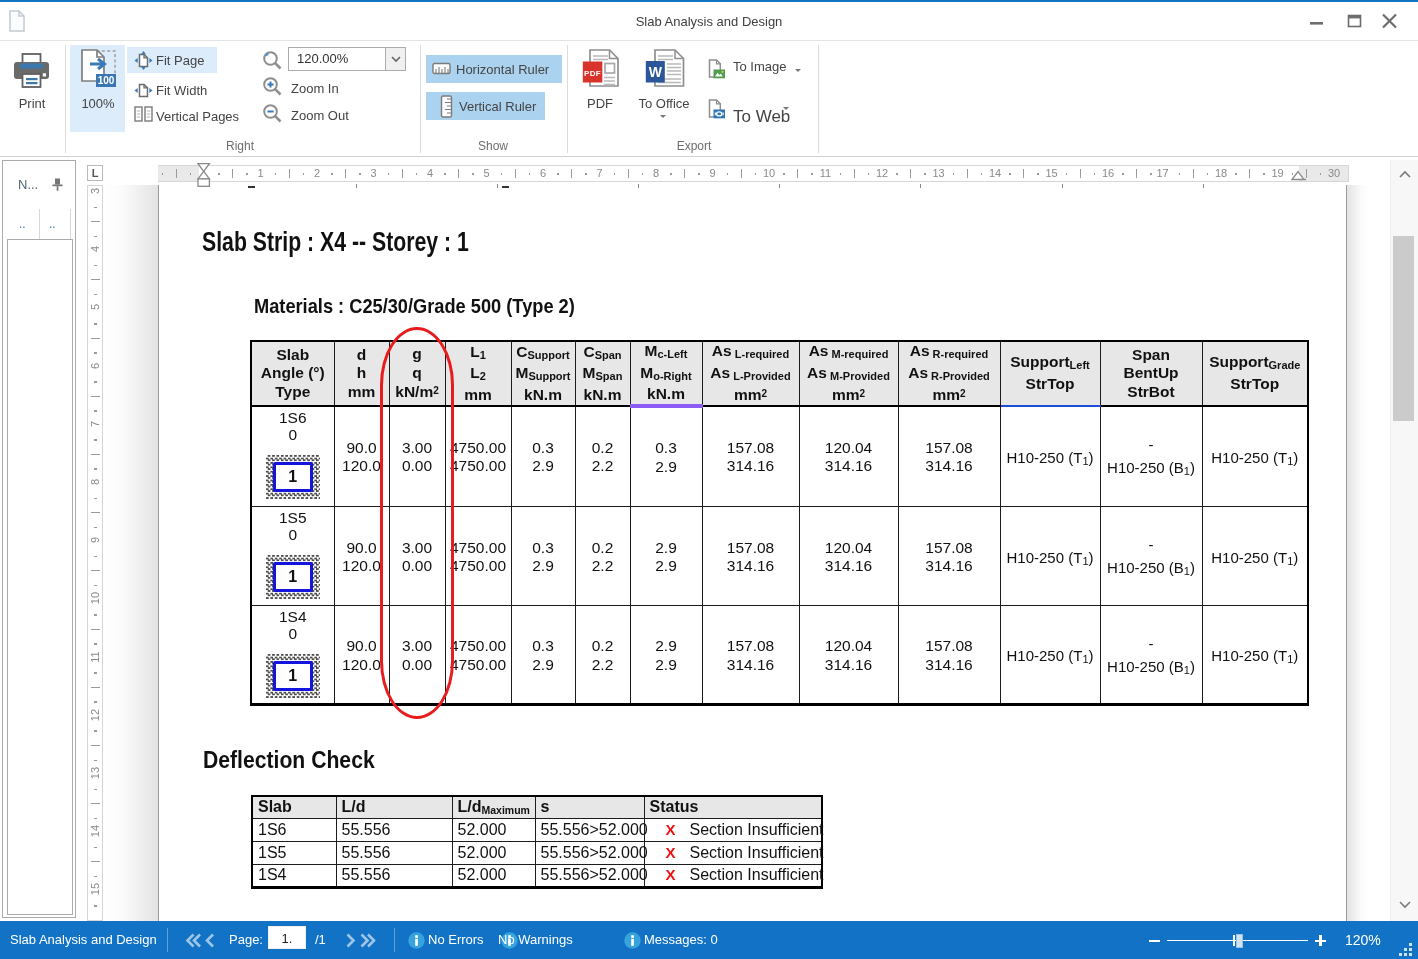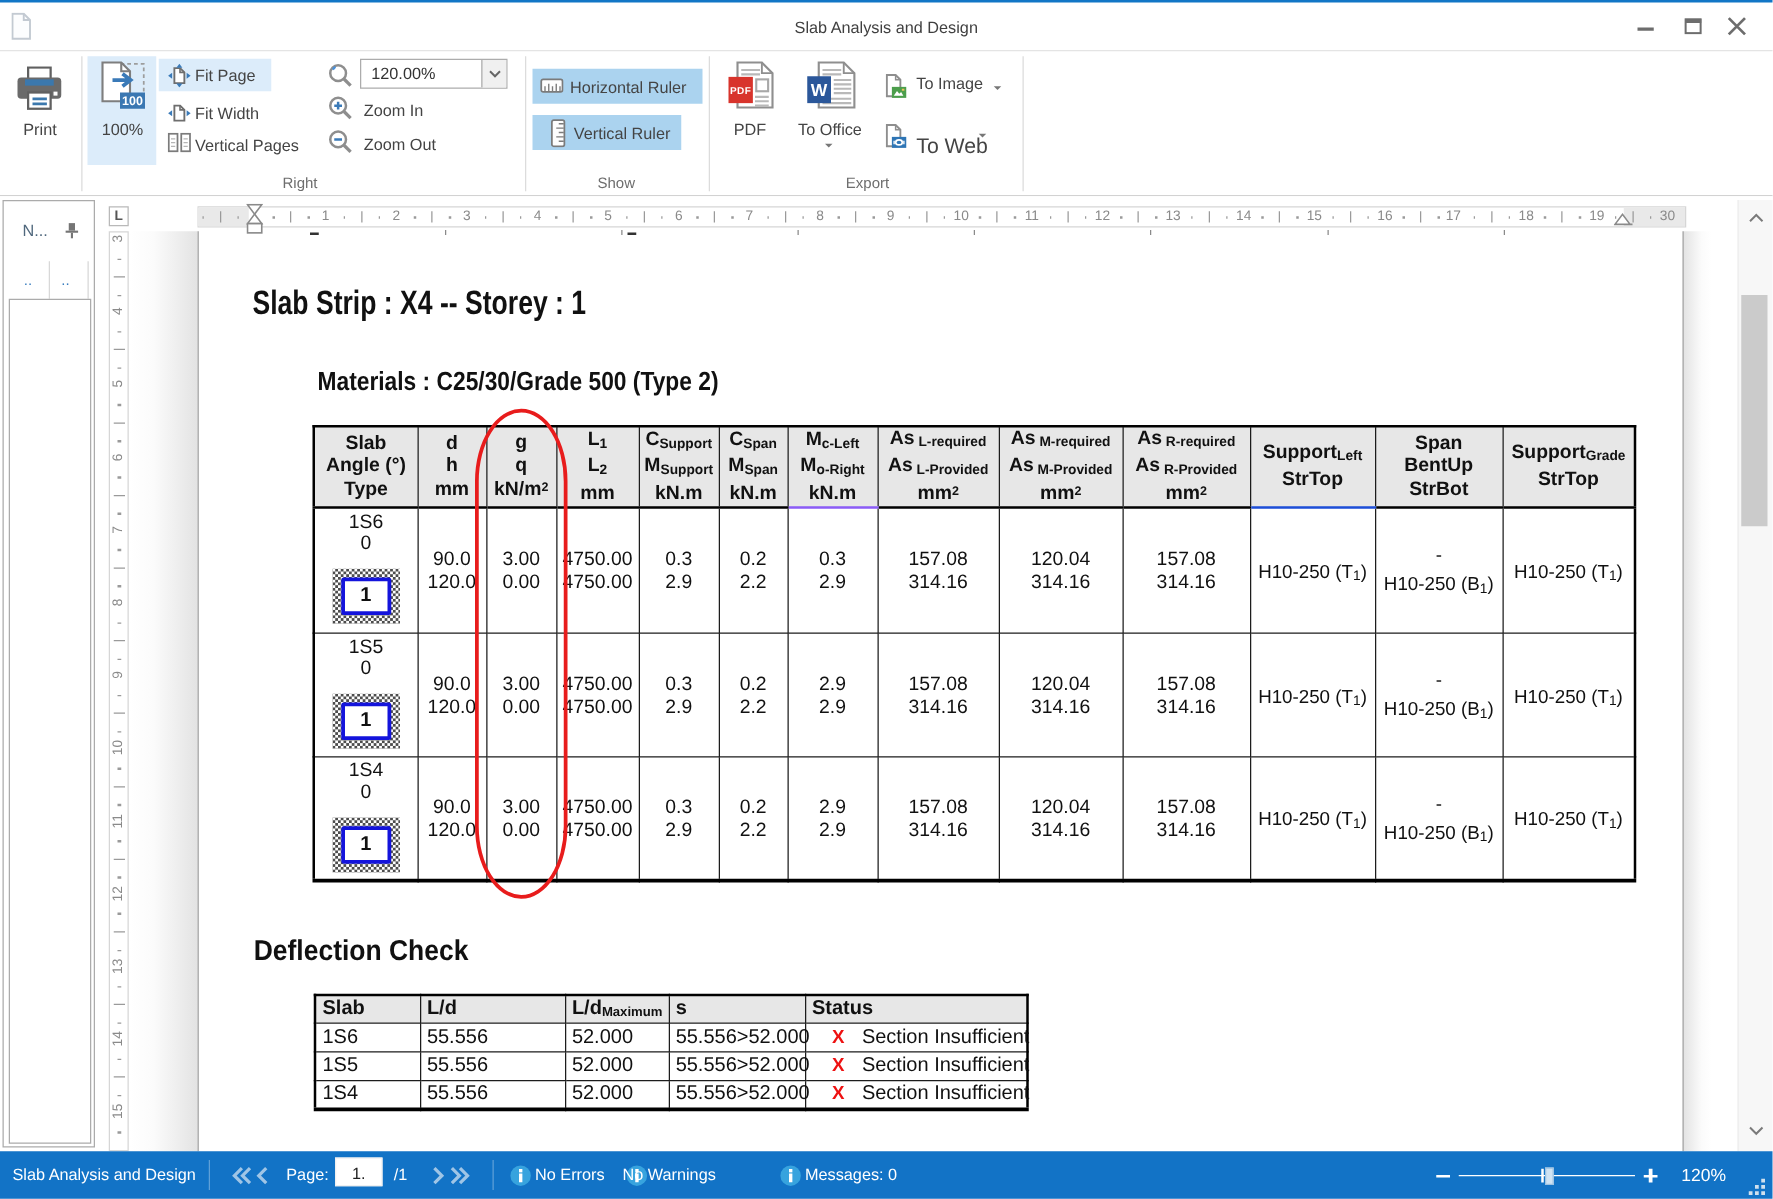--- a/index.html
+++ b/index.html
@@ -399,21 +399,21 @@
         <col style="width:106px">
       </colgroup>
 <tbody>
         <tr style="height:63px">
           <th style="border-bottom:2px solid #000">Slab<br>Angle (°)<br>Type</th>
           <th style="border-bottom:2px solid #000">d<br>h<br>mm</th>
           <th style="border-bottom:2px solid #000">g<br>q<br>kN/m<sup class="s2">2</sup></th>
           <th style="border-bottom:2px solid #000">L<span class="sm">1</span><br>L<span class="sm">2</span><br>mm</th>
           <th style="border-bottom:2px solid #000">C<span class="sm">Support</span><br>M<span class="sm">Support</span><br>kN.m</th>
           <th style="border-bottom:2px solid #000">C<span class="sm">Span</span><br>M<span class="sm">Span</span><br>kN.m</th>
-          <th style="border-bottom:2px solid #8b5cf6">M<span class="sm">c-Left</span><br>M<span class="sm">o-Right</span><br>kN.m</th>
+          <th style="border-bottom:4px solid #8b5cf6">M<span class="sm">c-Left</span><br>M<span class="sm">o-Right</span><br>kN.m</th>
           <th style="border-bottom:2px solid #000">As<span class="sm">&nbsp;L-required</span><br>As<span class="sm">&nbsp;L-Provided</span><br>mm<sup class="s2">2</sup></th>
           <th style="border-bottom:2px solid #000">As<span class="sm">&nbsp;M-required</span><br>As<span class="sm">&nbsp;M-Provided</span><br>mm<sup class="s2">2</sup></th>
           <th style="border-bottom:2px solid #000">As<span class="sm">&nbsp;R-required</span><br>As<span class="sm">&nbsp;R-Provided</span><br>mm<sup class="s2">2</sup></th>
           <th style="border-bottom:2px solid #1d4ed8">Support<span class="sm">Left</span><br>StrTop</th>
           <th style="border-bottom:2px solid #000">Span<br>BentUp<br>StrBot</th>
           <th style="border-bottom:2px solid #000">Support<span class="sm">Grade</span><br>StrTop</th>
         </tr>
 <tr style="height:101px">
           <td style="vertical-align:top;line-height:17px">
             <div style="padding-top:2px">1S6<br>0</div>

